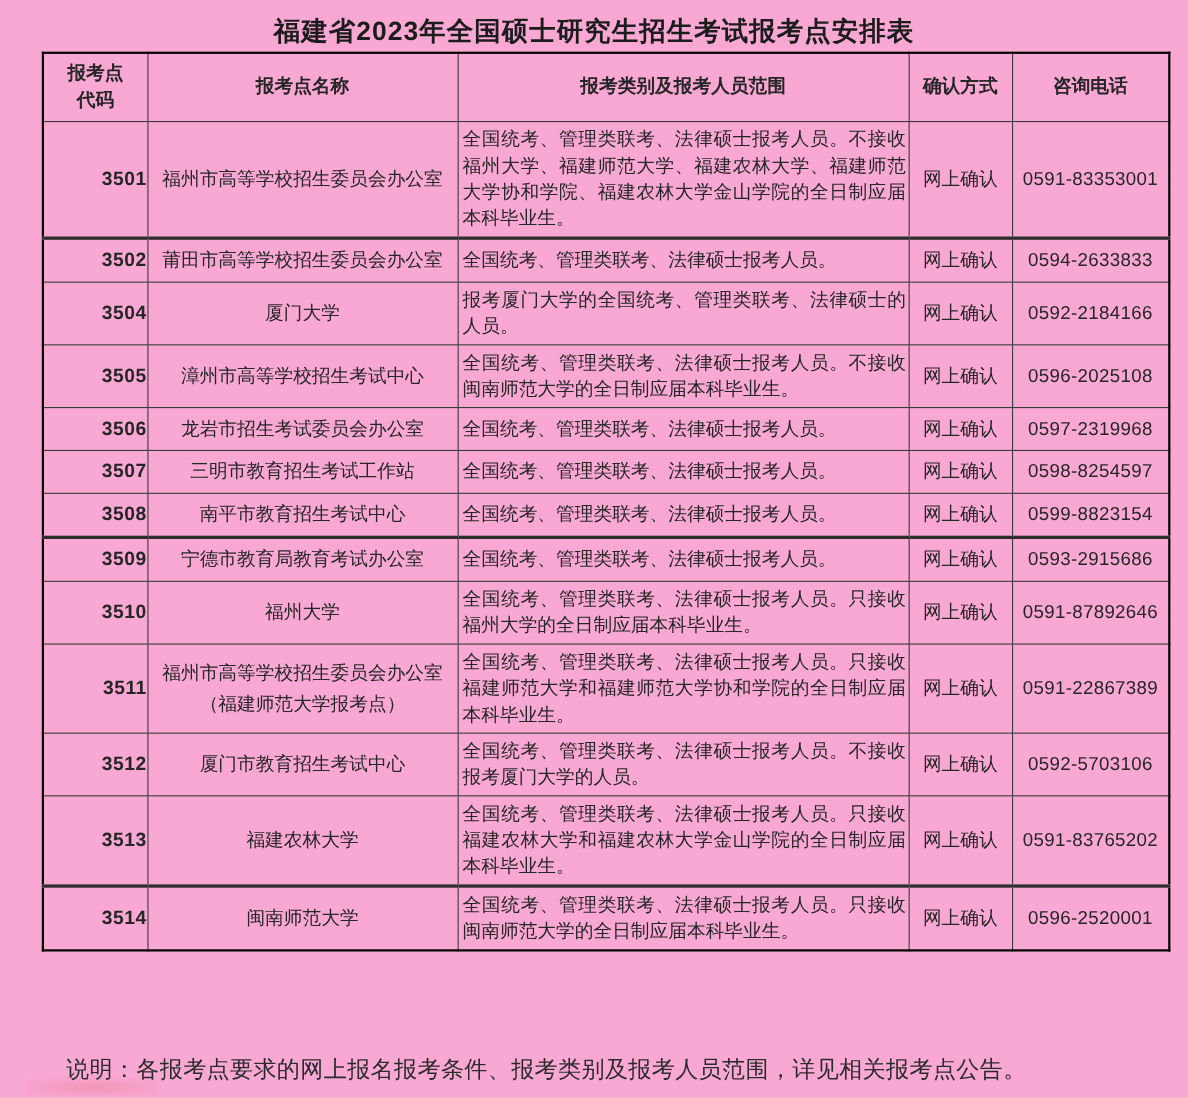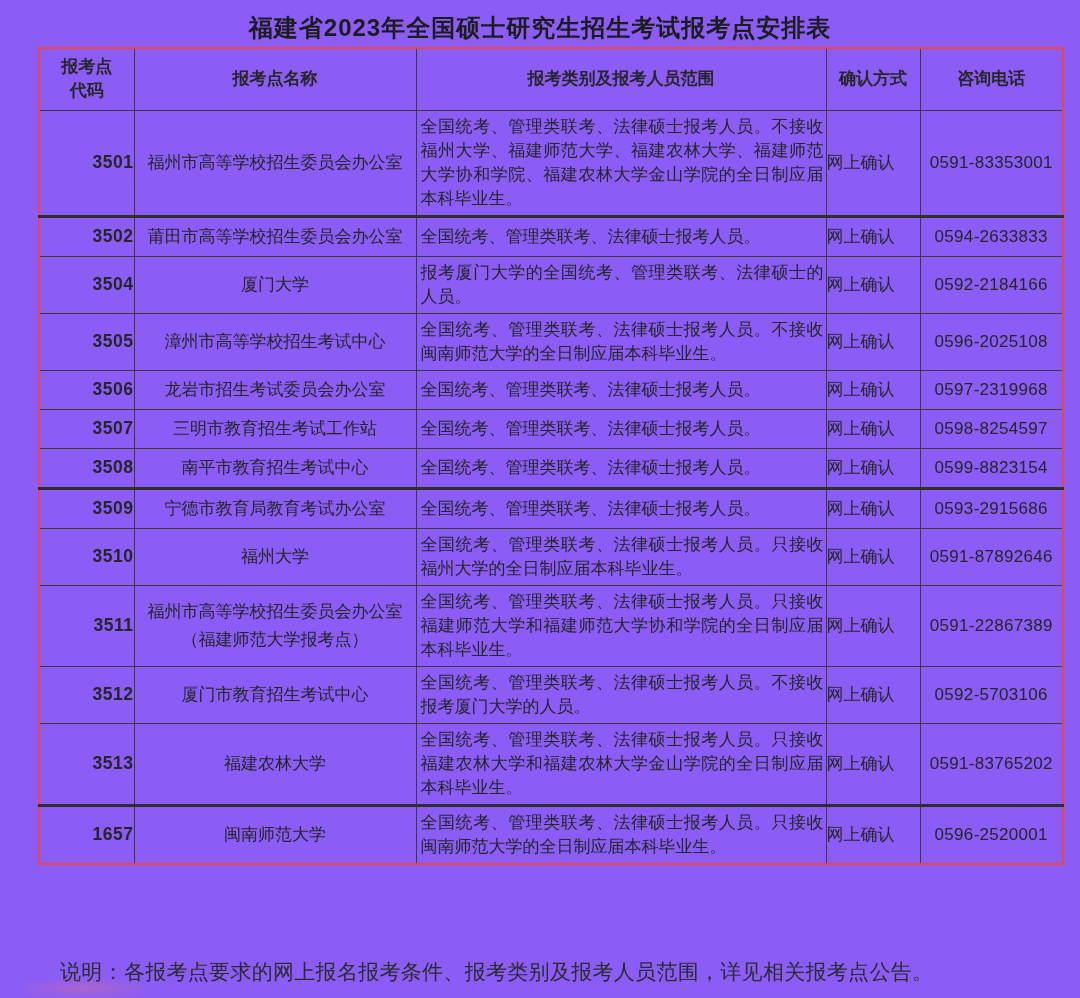--- a/index.html
+++ b/index.html
@@ -2,21 +2,21 @@
 <html><head>
 <meta charset="utf-8">
 <style>
   * { margin: 0; padding: 0; box-sizing: border-box; }
   html, body { background: #e9e8e6; }
   .page {
     position: relative;
     width: 1080px;
     height: 998px;
     margin: 0 auto;
-    background: #8b5cf6;
+    background: #f9a8d4;
     font-family: "Liberation Sans", sans-serif;
     color: #262626;
     overflow: hidden;
   }
   .page-title {
     position: absolute;
     top: 12px;
     left: 0;
     width: 100%;
     text-align: center;
@@ -25,21 +25,21 @@
     letter-spacing: 1px;
     color: #1c1c1c;
   }
   table.reg-table {
     position: absolute;
     left: 38px;
     top: 47px;
     width: 1024px;
     border-collapse: collapse;
     table-layout: fixed;
-    border: 2px solid #ef4444;
+    border: 2px solid #000000;
   }
   .reg-table th, .reg-table td {
     border: 1px solid #3a3a3a;
     vertical-align: middle;
     font-size: 17px;
     color: #262626;
   }
   .reg-table thead th {
     height: 62px;
     font-weight: 700;
@@ -59,21 +59,21 @@
     white-space: pre-line;
     line-height: 28px;
     text-align: center;
   }
   .reg-table td.scope {
     padding: 4px 2px 4px 4px;
     line-height: 24px;
     text-align: justify;
   }
   .reg-table td.confirm {
-    text-align: left;
+    text-align: center;
   }
   .reg-table td.phone {
     text-align: center;
     letter-spacing: 0.3px;
   }
   
   .reg-table tbody tr:nth-child(2) td,
   .reg-table tbody tr:nth-child(8) td,
   .reg-table tbody tr:nth-child(13) td {
     border-top: 3px solid #2e2e2e;
@@ -215,21 +215,21 @@
 
     <tr>
       <td class="code">3513</td>
       <td class="name">福建农林大学</td>
       <td class="scope">全国统考、管理类联考、法律硕士报考人员。只接收福建农林大学和福建农林大学金山学院的全日制应届本科毕业生。</td>
       <td class="confirm">网上确认</td>
       <td class="phone">0591-83765202</td>
     </tr>
 
     <tr>
-      <td class="code">1657</td>
+      <td class="code">3514</td>
       <td class="name">闽南师范大学</td>
       <td class="scope">全国统考、管理类联考、法律硕士报考人员。只接收闽南师范大学的全日制应届本科毕业生。</td>
       <td class="confirm">网上确认</td>
       <td class="phone">0596-2520001</td>
     </tr>
   </tbody>
   </table>
 
   <div class="footnote">说明：各报考点要求的网上报名报考条件、报考类别及报考人员范围，详见相关报考点公告。</div>
 

